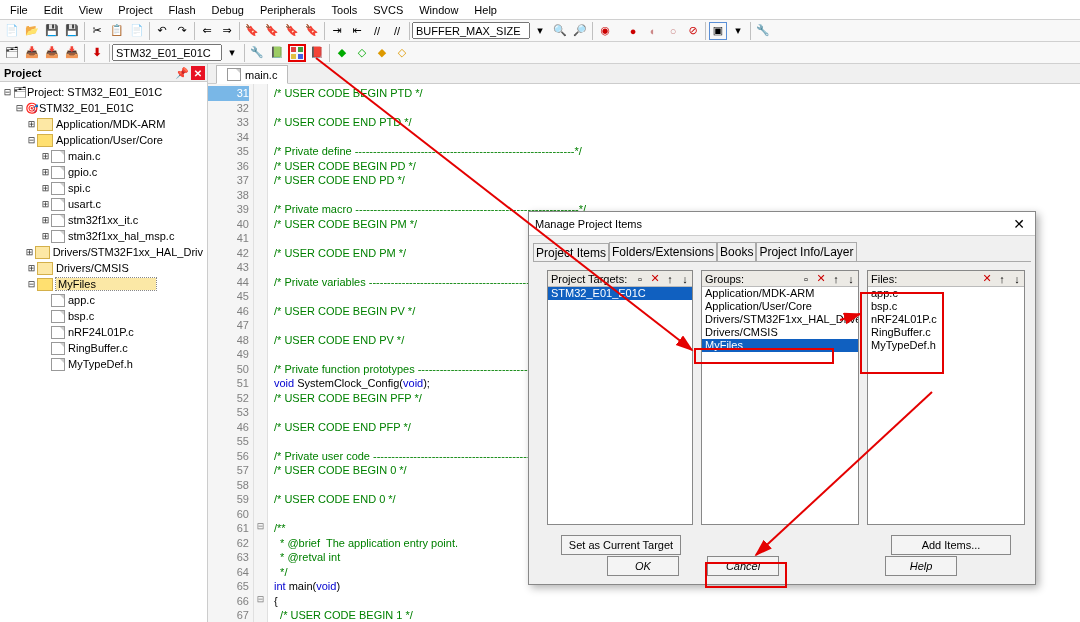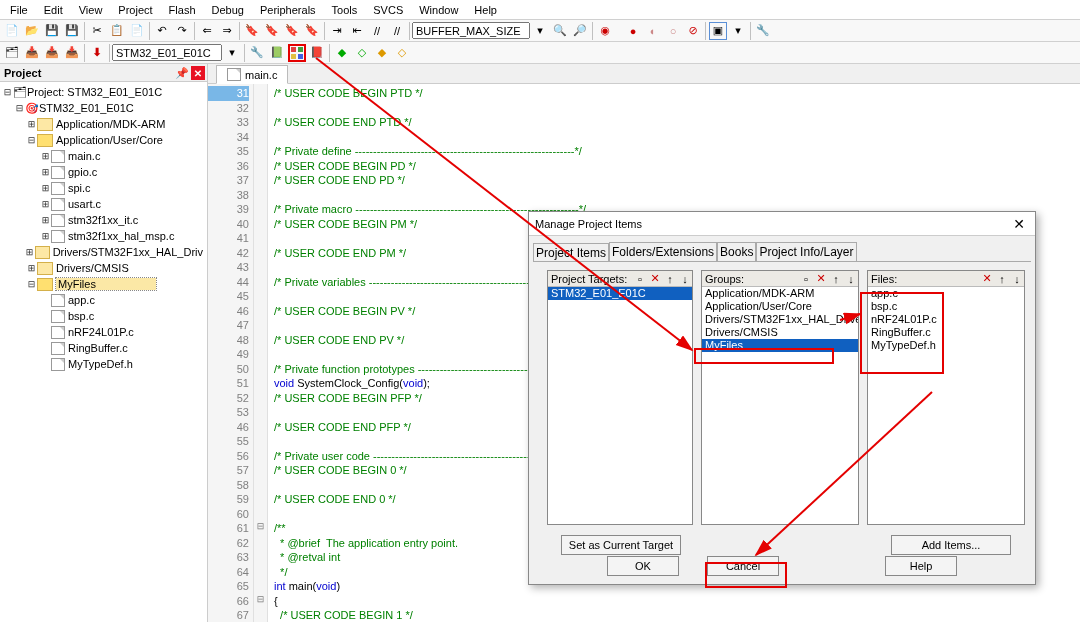--- a/index.html
+++ b/index.html
@@ -55,21 +55,21 @@
   .dlg-tab { border: 1px solid #aaa; border-bottom: none; padding: 2px 2px; background: #f0f0f0; font-family: "SimSun","NSimSun","Microsoft YaHei",Arial; font-size:12px; margin-right:0px;}
   .dlg-tab.active { background: #f0f0f0; position: relative; top: 1px; }
   .dlg-body { border-top: 1px solid #aaa; margin: 0 4px; height: 272px; position: relative; }
   .col { position: absolute; top: 8px; bottom: 8px; background: #fff; border: 1px solid #888; }
   .col-h { position: absolute; top: 0; left: 0; right: 0; height: 16px; background: #eceae5; border-bottom: 1px solid #bbb; display: flex; align-items: center; padding-left: 3px;}
   .col-h .btns { margin-left:auto; display:flex; }
   .col-h .hb { width: 14px; height: 14px; display:flex; align-items:center; justify-content:center; margin-left:1px;}
   .col-list { position: absolute; top: 16px; left: 0; right: 0; bottom: 0; overflow: hidden;}
   .litem { padding: 0px 3px; height: 13px; line-height: 13px; overflow:hidden; white-space:nowrap;}
   .selrow { background: #1060c0; color: #fff; }
-  .dlg-footer { position: absolute; bottom: 8px; left: 0; right: 0; display: flex; justify-content: center; gap: 28px;}
+  .dlg-footer { position: absolute; bottom: 8px; left: 0; right: 0; display: flex; justify-content: center; gap: 28px; font-style: italic;}
   .dbtn { width: 72px; height: 20px; border: 1px solid #888; background: #f4f4f4; font-size: 11px; display:flex; align-items:center; justify-content:center; font-family: "SimSun",Arial;}
   .red-box { border: 2px solid #e40000; }
   .sub-btn { width:120px; height:20px; border:1px solid #888; background:#f4f4f4; font-size:11px; display:flex; align-items:center; justify-content:center; }
 
   .arrow-svg { position:absolute; left:0; top:0; pointer-events:none; width:1080px; height:622px; }
 </style>
 </head>
 <body>
 
 <div class="menu-bar">

